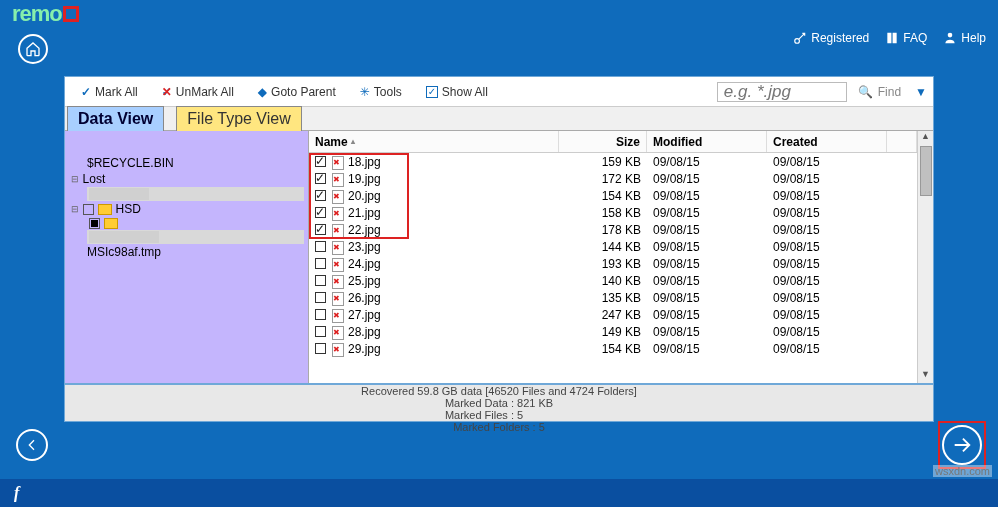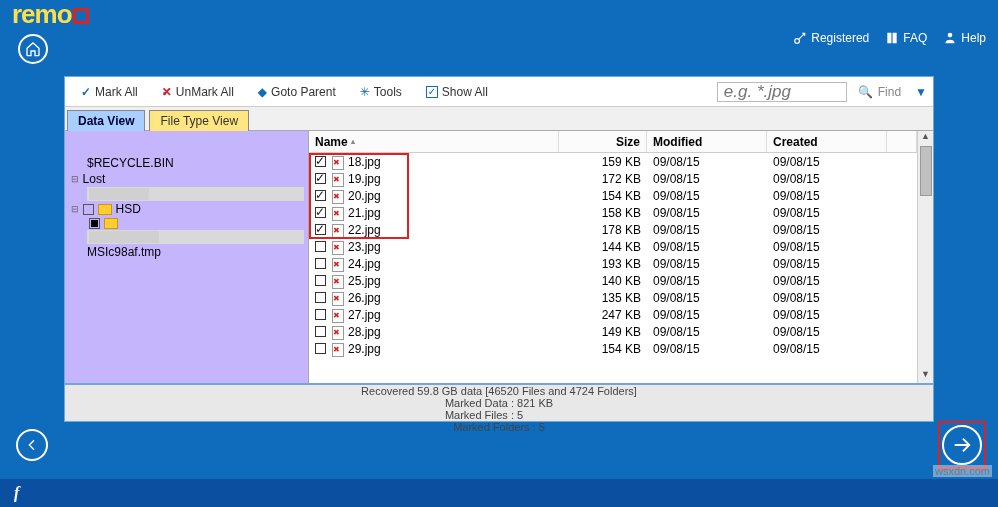--- a/index.html
+++ b/index.html
@@ -3,40 +3,40 @@
 <meta charset="utf-8">
 <style>
 * { box-sizing: border-box; margin: 0; padding: 0; font-family: "Segoe UI", Arial, sans-serif; }
 body { width: 998px; height: 507px; background: #0f6bbb; overflow: hidden; position: relative; }
 
 
 .topbar { height: 28px; background: #0f6bbb; display: flex; align-items: center; padding: 0 12px; color: #fff; font-size: 12px; }
 .topbar .spacer { flex: 1; }
 .topbar .action { display: flex; align-items: center; gap: 4px; margin-left: 16px; cursor: pointer; margin-top: 48px; }
 .topbar .icon { display: inline-flex; }
-.logo { font-family: Arial, sans-serif; font-weight: 700; font-size: 26px; color: #fde047; letter-spacing: -1px; }
+.logo { font-family: Arial, sans-serif; font-weight: 700; font-size: 22px; color: #86efac; letter-spacing: -1px; }
 .logo .sq { display:inline-block; width:16px; height:16px; border:3px solid #d22; background:transparent; vertical-align: -1px; margin-left:1px;}
 
 .home-row { padding: 6px 18px; }
 .home-btn { width: 30px; height: 30px; border: 2px solid #fff; border-radius: 50%; display:flex; align-items:center; justify-content:center; cursor:pointer; }
 
 
 .main { position:absolute; left:64px; top:76px; width:870px; height:308px; background:#f0f0f0; border:1px solid #6fa8d8; }
 
 
 .toolbar { height:30px; background:#fff; border-bottom:1px solid #ccc; display:flex; align-items:center; font-size:12px; color:#333; padding:0 6px; gap:4px;}
 .tbtn { display:flex; align-items:center; gap:4px; padding:0 10px; cursor:pointer; height:100%;}
 .toolbar .flex { flex:1; }
 .search { width:130px; height:20px; border:1px solid #bbb; font-size:17px; font-style:italic; padding:0 6px; color:#888;}
 .find { color:#888; font-size:12px; display:flex; align-items:center; gap:4px; margin-left:8px; margin-right:6px; cursor:pointer;}
 .find-drop { color:#0f6bbb; margin-left:4px; cursor:pointer; }
 
 
 .tabs { height:24px; background:#f0f0f0; display:flex; align-items:flex-end; padding-left:2px; border-bottom:1px solid #aaa;}
-.tab { padding:3px 10px; font-size:12px; border:1px solid #888; border-bottom:none; margin-right:4px; cursor:pointer; position:relative; top:1px;}
+.tab { padding:3px 10px; font-size:16px; border:1px solid #888; border-bottom:none; margin-right:12px; cursor:pointer; position:relative; top:1px;}
 .tab.active { background:#a8cfff; font-weight:700; color:#003; }
 .tab.inactive { background:#ffe680; color:#333; }
 
 
 .body { display:flex; height:calc(100% - 30px - 24px); }
 .tree { width:244px; background:#c4b5fd; border-right:1px solid #aaa; font-size:12px; padding:6px 4px 0 4px; overflow:hidden; position:relative;}
 .tree-row { display:flex; align-items:center; gap:4px; padding:1px 2px; white-space:nowrap; }
 .tree-row .cb { width:11px; height:11px; border:1px solid #555; display:inline-block; position:relative;}
 .tree-row .cb.filled::after { content:""; position:absolute; left:1px; top:1px; right:1px; bottom:1px; background:#000;}
 .tree-row.sel { background:#d9d9d9; }

